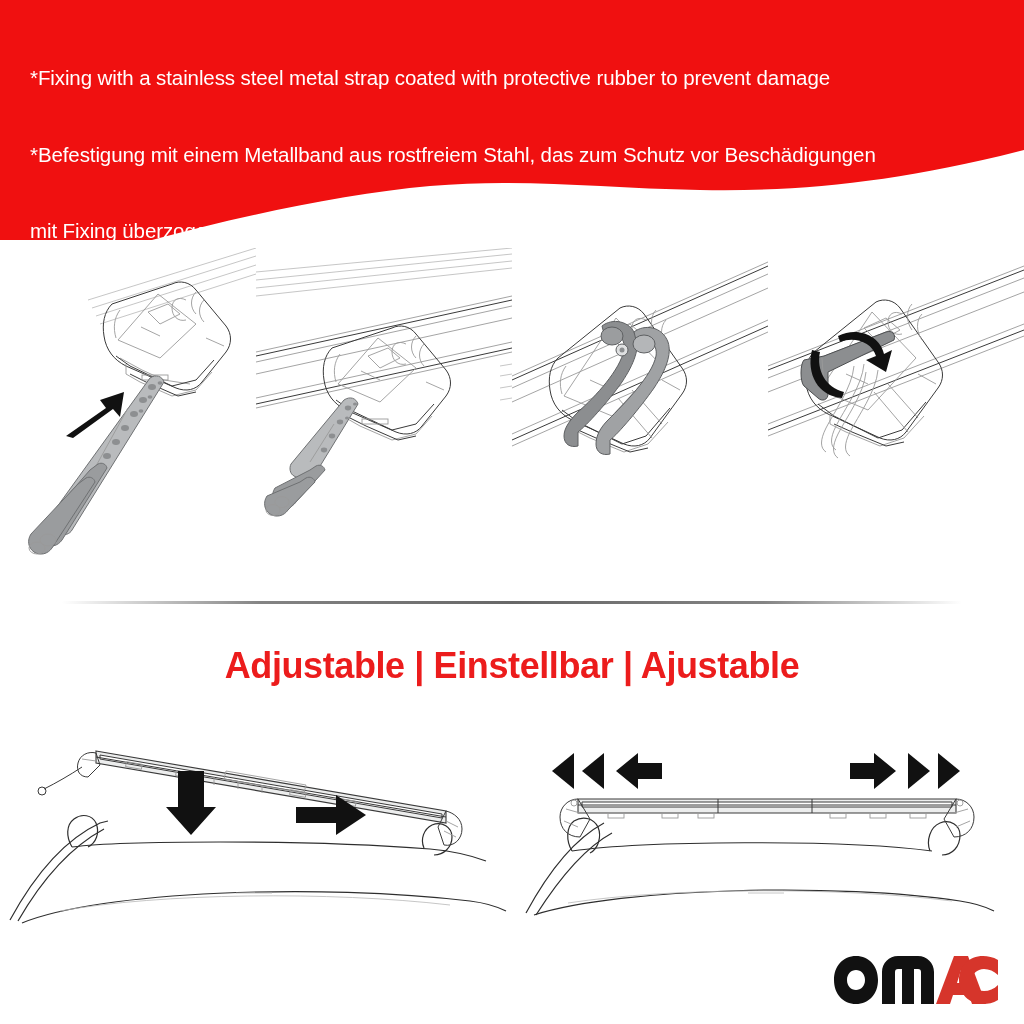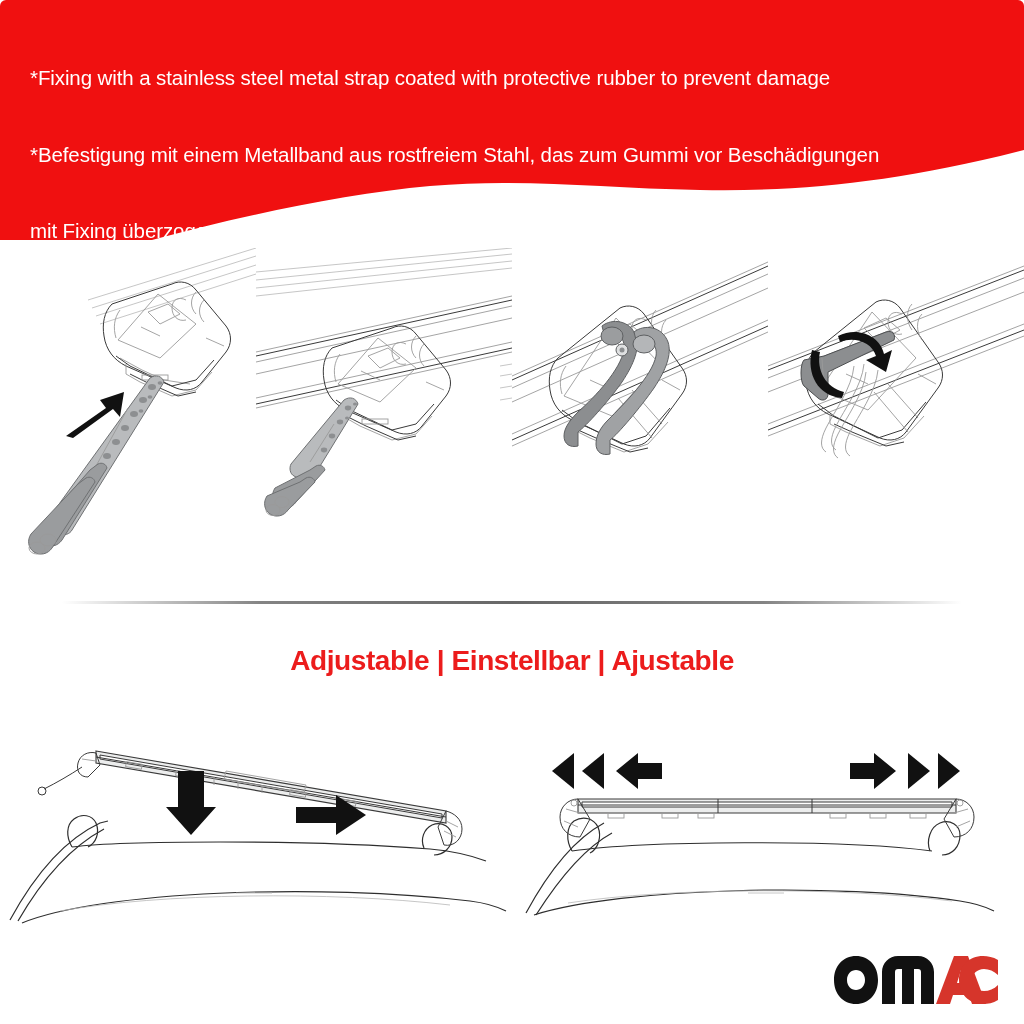--- a/index.html
+++ b/index.html
@@ -10,21 +10,20 @@
   body {
     font-family: "Liberation Sans", sans-serif;
     -webkit-font-smoothing: antialiased;
   }
   #page {
     position: relative;
     width: 1024px;
     height: 1024px;
     overflow: hidden;
     background: #ffffff;
-    border-radius: 6px;
   }
 
   
   .banner-wrap {
     position: absolute;
     left: 0; top: 0;
     width: 1024px;
     height: 240px;
   }
   .banner-svg { position: absolute; left: 0; top: 0; }
@@ -68,21 +67,21 @@
   }
 
   
   .headline {
     position: absolute;
     left: 0;
     top: 645px;
     width: 1024px;
     text-align: center;
     color: #EC1C1C;
-    font-size: 28px;
+    font-size: 36px;
     font-weight: 700;
     letter-spacing: -0.4px;
   }
 
   
   .bottom-row {
     position: absolute;
     left: 0;
     top: 715px;
     width: 1024px;
@@ -121,21 +120,21 @@
   <div class="banner-wrap">
     <svg class="banner-svg" width="1024" height="240" viewBox="0 0 1024 240">
       <path d="M0,0 L1024,0 L1024,150
                C 900,182 800,192 700,190
                C 600,188 520,178 430,186
                C 330,195 200,225 110,252
                C 60,267 25,278 0,284 Z" fill="#F01010"></path>
     </svg>
     <div class="banner-text">
       <span class="banner-line">*Fixing with a stainless steel metal strap coated with protective rubber to prevent damage</span>
-      <span class="banner-line">*Befestigung mit einem Metallband aus rostfreiem Stahl, das zum Gummi vor Beschädigungen</span>
+      <span class="banner-line">*Befestigung mit einem Metallband aus rostfreiem Stahl, das zum Schutz vor Beschädigungen</span>
       <span class="banner-line">mit Fixing überzogen ist</span>
       <span class="banner-line">*Fixation avec une sangle en métal inoxydable recouverte de caoutchouc de protection</span>
       <span class="banner-line">pour éviter les dommages.</span>
     </div>
   </div>
 
   <div class="steps">
 
     <div class="step">
       <svg viewBox="0 0 256 320">

